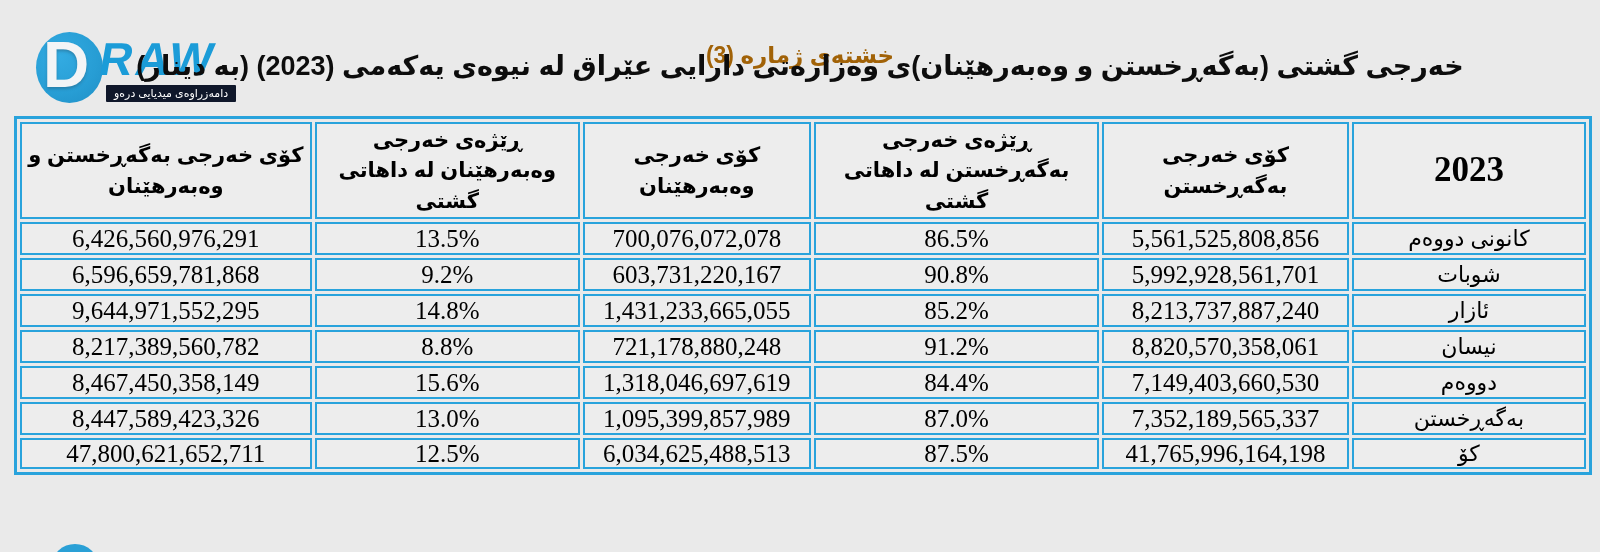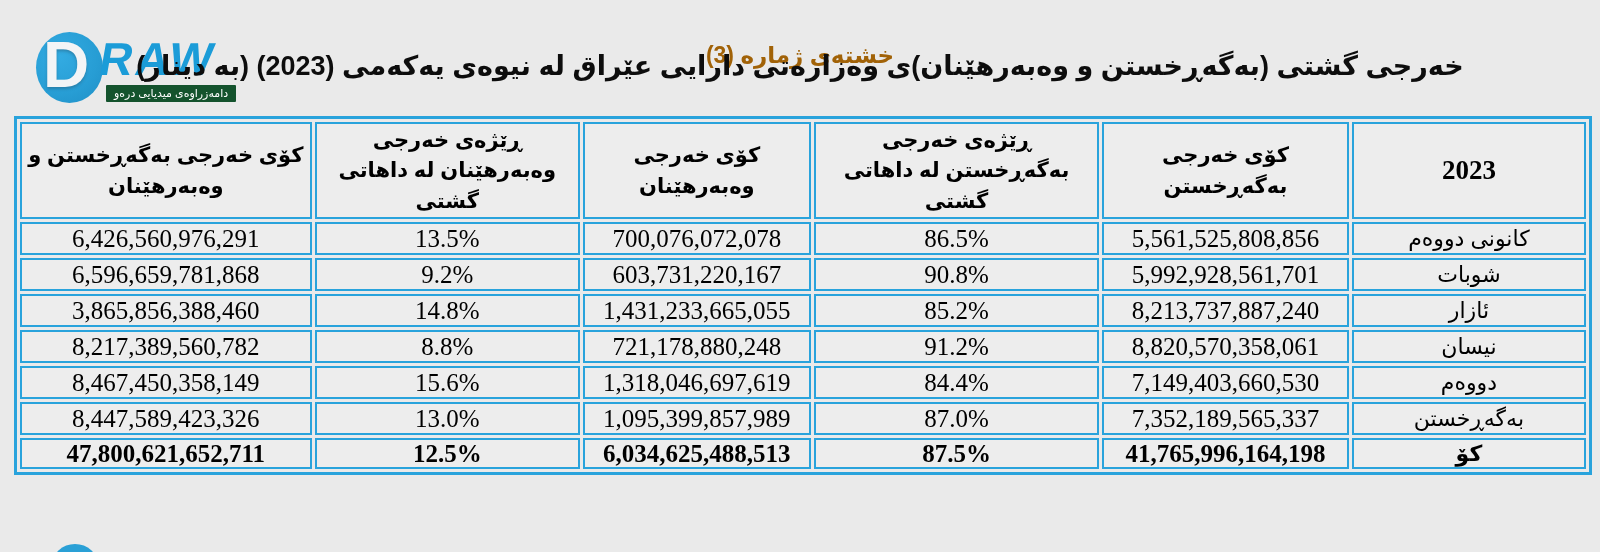--- a/index.html
+++ b/index.html
@@ -25,21 +25,21 @@
     color:#f3f4f6;text-shadow:0 2px 3px rgba(40,70,90,.35);
     font-family:"Liberation Sans",sans-serif;
   }
   .logo-raw{
     position:absolute;left:64px;top:8px;font-size:46px;line-height:46px;font-weight:800;
     color:#1b9cd8;letter-spacing:3px;transform:skewX(-10deg);
     font-family:"Liberation Sans",sans-serif;
   }
   .logo-tagline{
     position:absolute;left:70px;top:57px;min-width:128px;text-align:center;
-    background:#14532d;color:#fff;font-size:11px;line-height:17px;padding:0 8px;
+    background:#0f172a;color:#fff;font-size:11px;line-height:17px;padding:0 8px;
     direction:rtl;border-radius:1px;
   }
   
   .title{
     position:absolute;top:42px;left:0;width:100%;text-align:center;
     color:#a16207;font-size:23px;font-weight:bold;direction:rtl;
   }
   .subtitle{
     position:absolute;top:50px;left:0;width:100%;text-align:center;
     color:#0d0d0d;font-size:27px;font-weight:bold;direction:rtl;
@@ -52,28 +52,28 @@
     border:3px solid var(--accent);
     background:var(--page-bg);
   }
   th,td{
     background:var(--cell-bg);
     border:2px solid var(--accent);
     text-align:center;vertical-align:middle;
     padding:1px 6px;overflow:hidden;
   }
   th{height:88px;font-size:21px;font-weight:bold;line-height:1.45;}
-  th.serif{font-family:"Liberation Serif","DejaVu Serif",serif;font-size:27px;text-align:center;}
+  th.serif{font-family:"Liberation Serif","DejaVu Serif",serif;font-size:35px;text-align:center;}
   td{height:33px;}
   td.c-num{
     font-family:"Liberation Serif","DejaVu Serif",serif;
     font-size:25px;line-height:1;
   }
   td.c-month{font-size:22px;line-height:1;margin-left:39px;}
-  tr.total-row td{font-weight:bold;height:30px;}
+  tr.total-row td{font-weight:normal;height:30px;}
   
   .bottom-circle{
     position:absolute;left:52px;top:544px;width:46px;height:42px;border-radius:50%;
     background:#2aa0d6;
   }
 </style>
 </head>
 <body>
 
 <div class="logo">
@@ -122,21 +122,21 @@
           <td class="c-num">603,731,220,167</td>
           <td class="c-num">9.2%</td>
           <td class="c-num">6,596,659,781,868</td>
         </tr>
         <tr>
           <td class="c-month">ئازار</td>
           <td class="c-num">8,213,737,887,240</td>
           <td class="c-num">85.2%</td>
           <td class="c-num">1,431,233,665,055</td>
           <td class="c-num">14.8%</td>
-          <td class="c-num">3,865,856,388,460</td>
+          <td class="c-num">9,644,971,552,295</td>
         </tr>
         <tr>
           <td class="c-month">نیسان</td>
           <td class="c-num">8,820,570,358,061</td>
           <td class="c-num">91.2%</td>
           <td class="c-num">721,178,880,248</td>
           <td class="c-num">8.8%</td>
           <td class="c-num">8,217,389,560,782</td>
         </tr>
         <tr>

